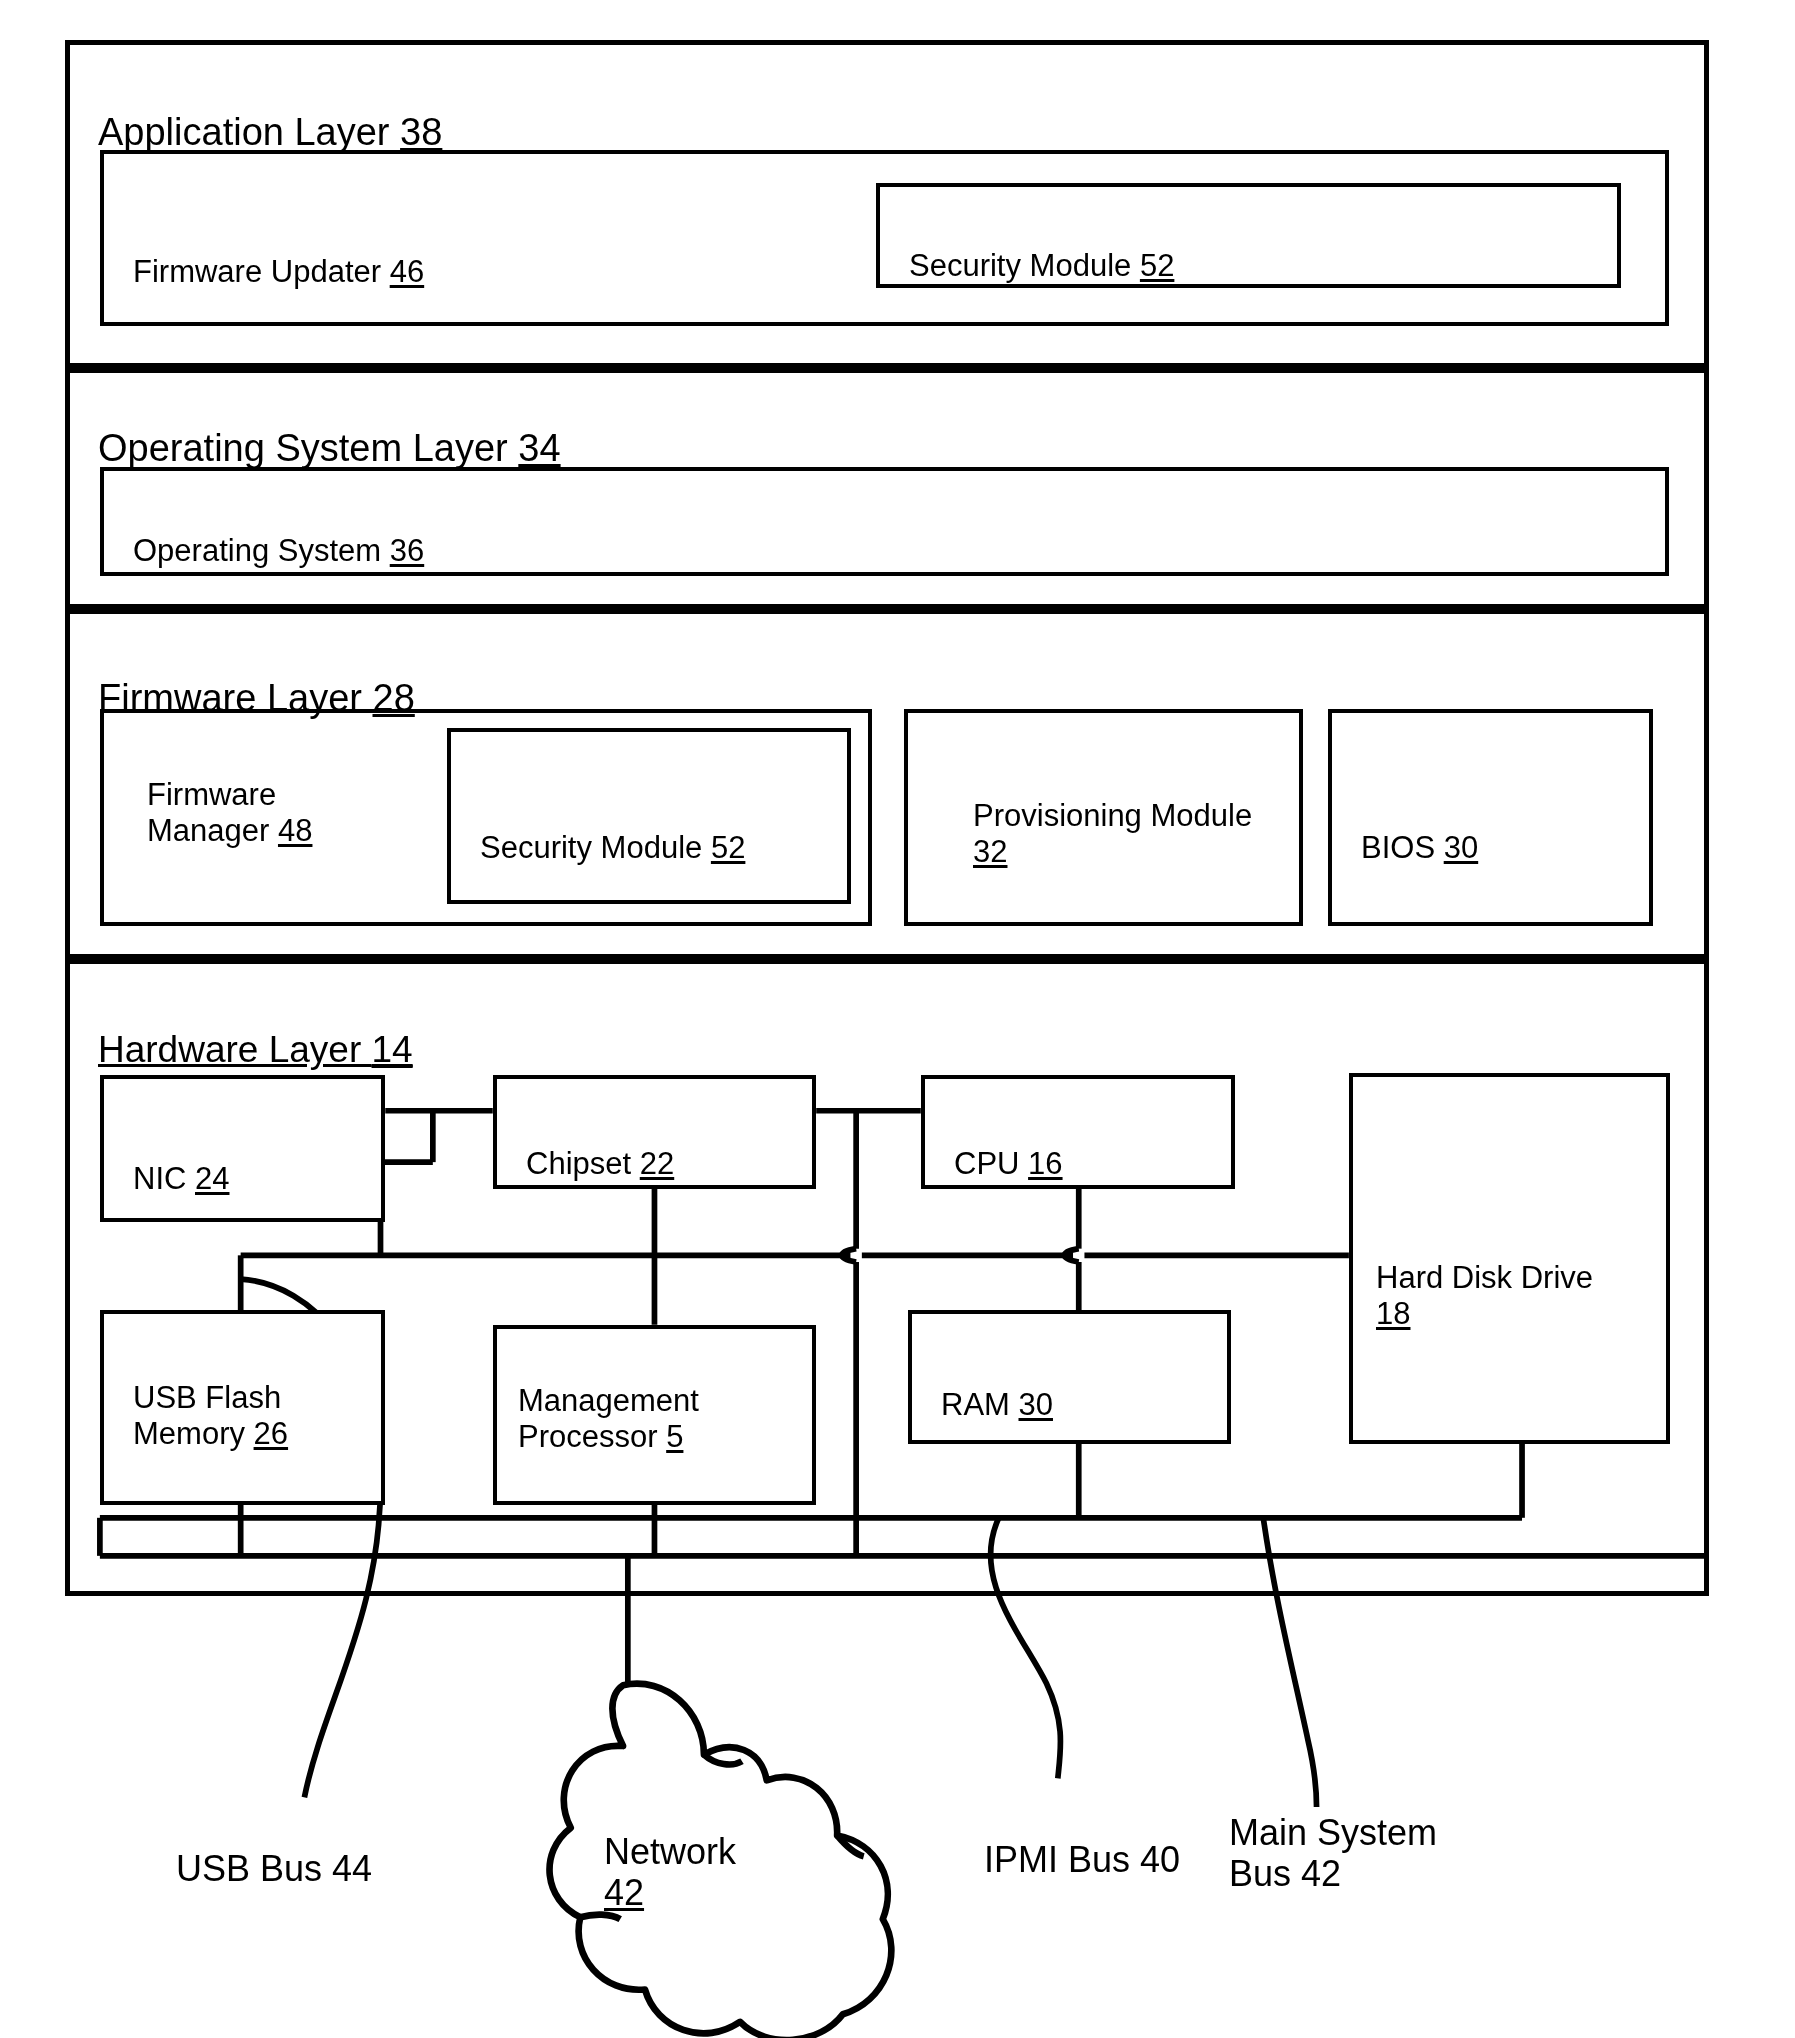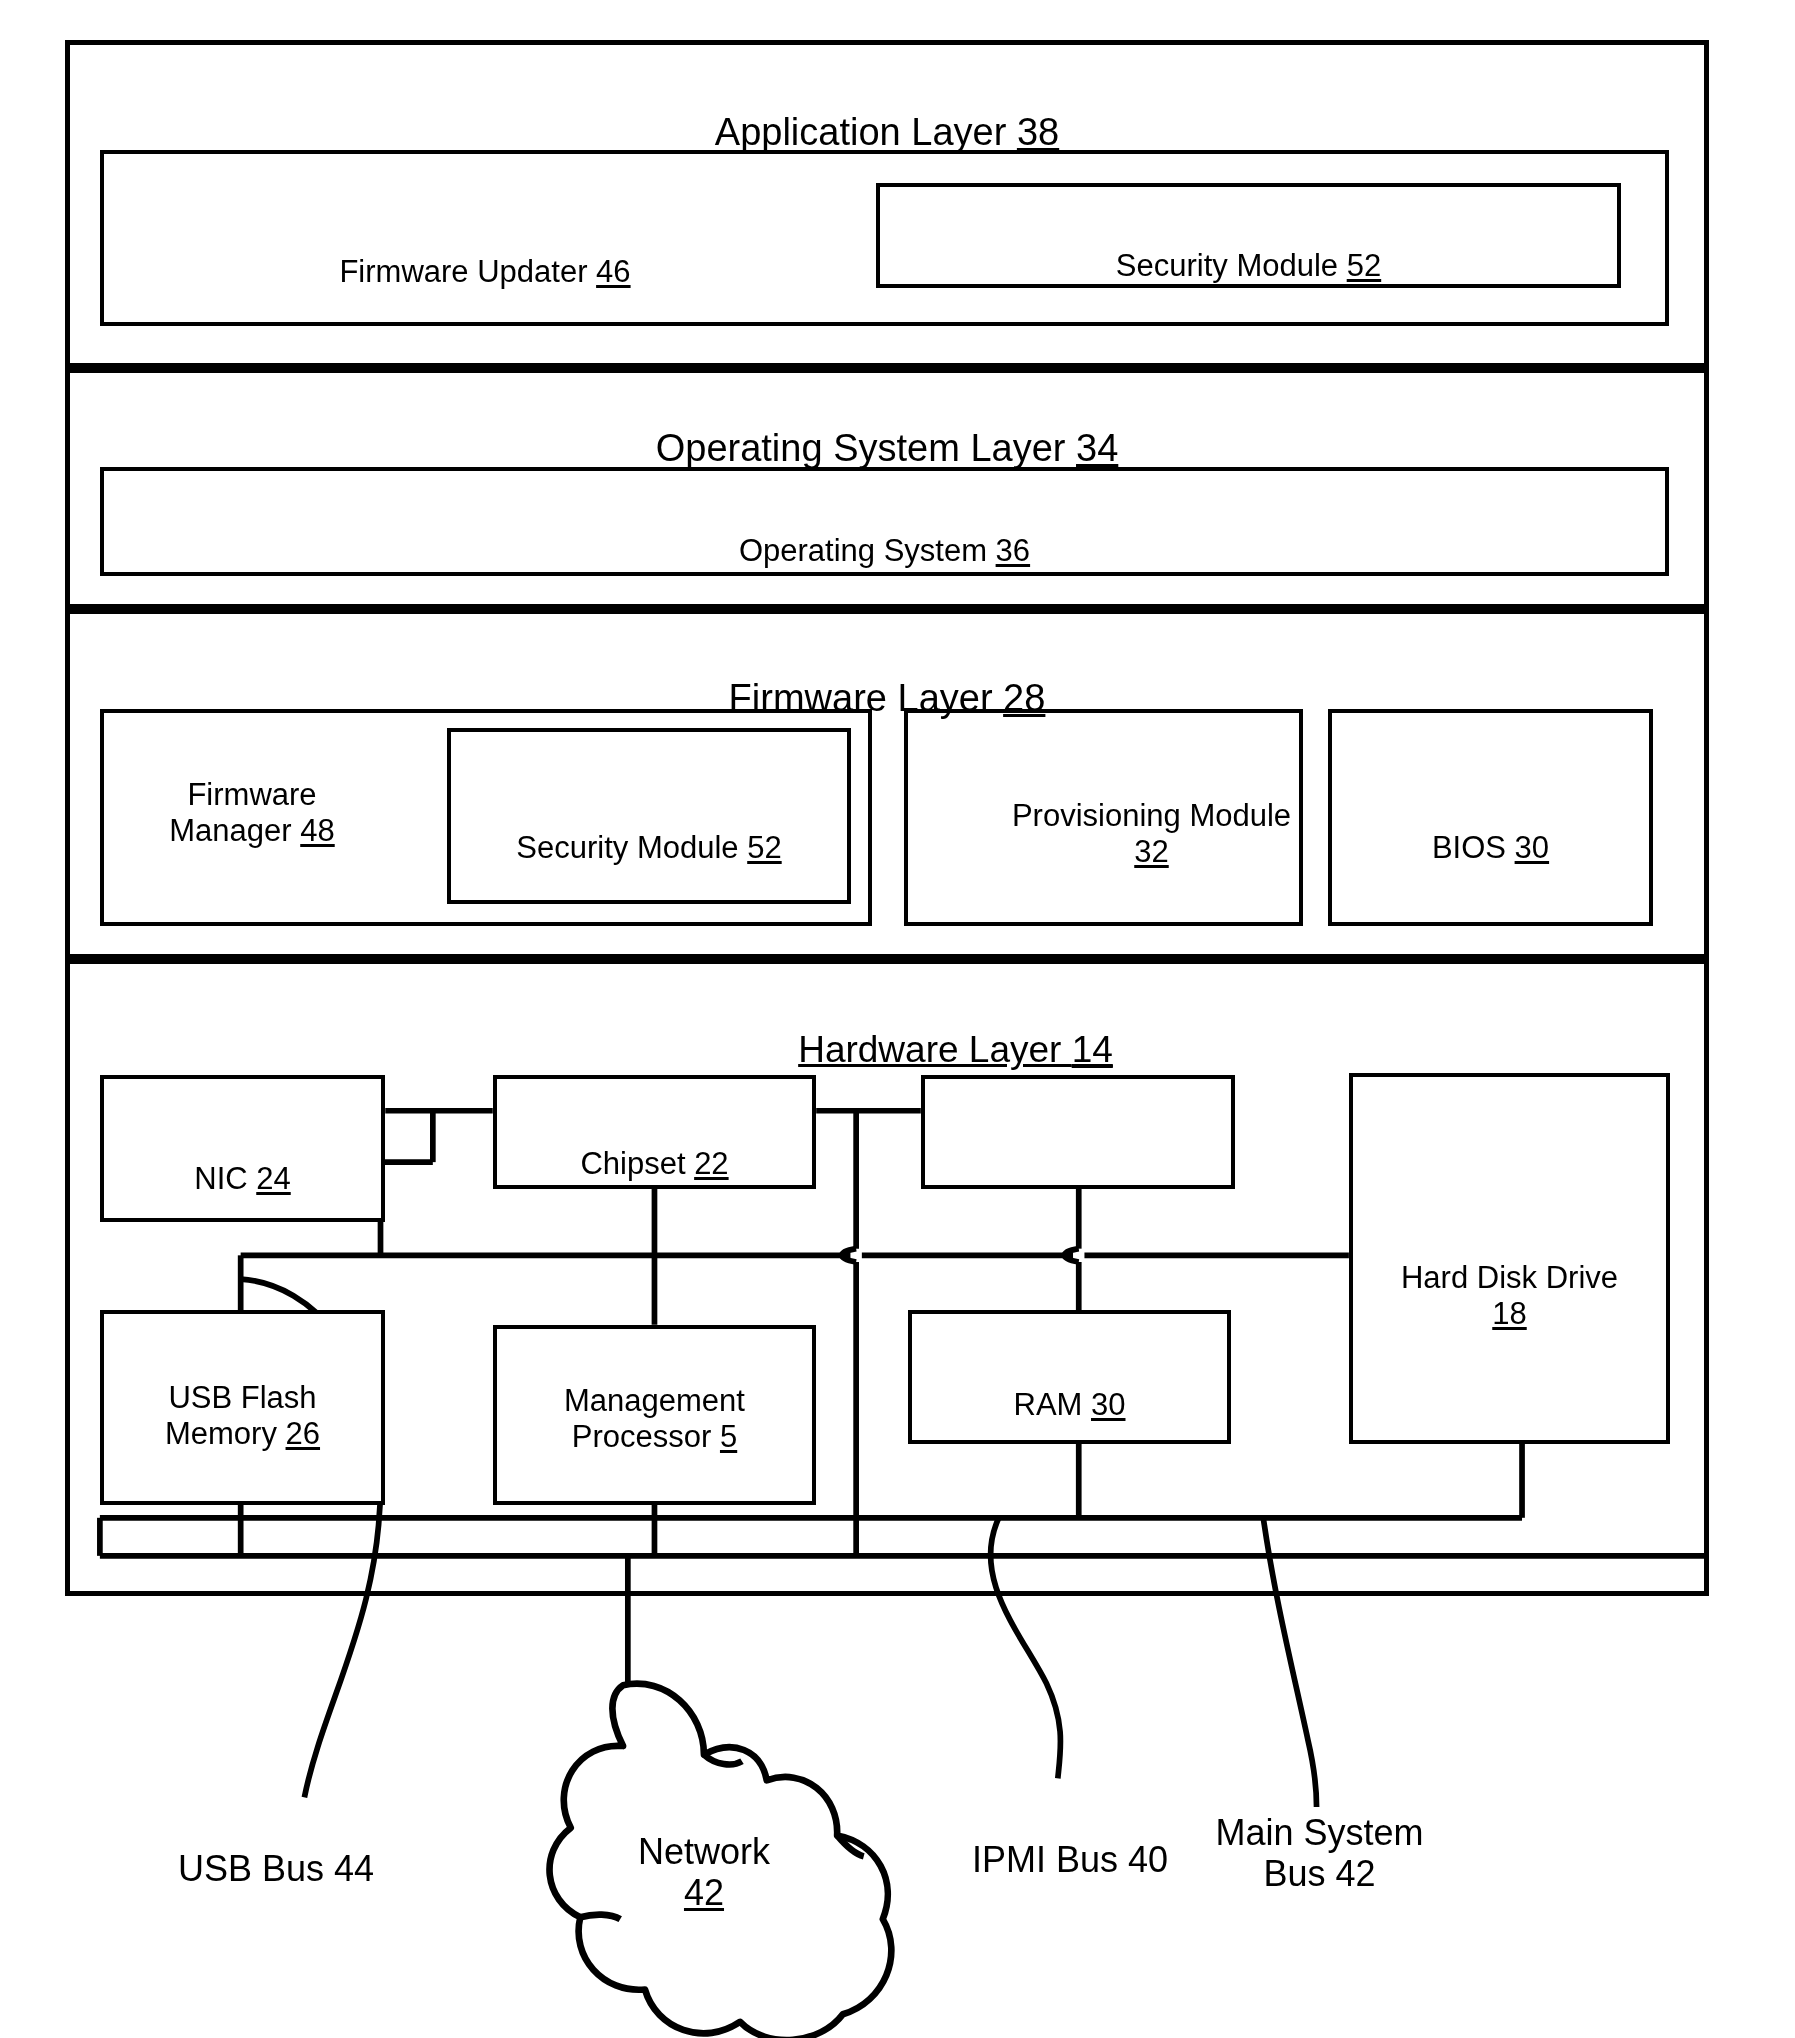--- a/index.html
+++ b/index.html
@@ -29,25 +29,25 @@
     position: absolute;
     box-sizing: border-box;
     border: 4.8px solid #000000;
     background: transparent;
   }
   .outer-frame {
     border-width: 5.7px;
   }
   .lbl {
     position: absolute;
-    text-align: center;
     line-height: 1.14;
     white-space: pre-line;
     color: #000000;
     pointer-events: none;
+    padding-left: 33px;
   }
   .lbl u {
     text-decoration: underline;
     text-decoration-thickness: 2.9px;
     text-underline-offset: 2.9px;
   }
   .layer-title {
     font-size: 38px;
   }
   .box-title {
@@ -179,20 +179,23 @@
   <div class="lbl box-title" style="left:100px; top:1126px; width:285px;">
     <span>NIC </span><u>24</u>
   </div>
 
   <div class="box" style="left:493px; top:1075px; width:323px; height:114px; background:#ffffff;"></div>
   <div class="lbl box-title" style="left:493px; top:1111px; width:323px;">
     <span>Chipset </span><u>22</u>
   </div>
 
   <div class="box" style="left:921px; top:1075px; width:314px; height:114px; background:#ffffff;"></div>
+  <div class="lbl box-title" style="left:921px; top:1111px; width:314px;">
+    <span>CPU </span><u>16</u>
+  </div>
 
   <div class="box" style="left:1349px; top:1073px; width:321px; height:371px; background:#ffffff;"></div>
   <div class="lbl box-title" style="left:1343px; top:1225px; width:333px;">
     <span>Hard Disk Drive
 </span><u>18</u>
   </div>
 
   <div class="box" style="left:100px; top:1310px; width:285px; height:195px; background:#ffffff;"></div>
   <div class="lbl box-title" style="left:100px; top:1345px; width:285px;">
     <span>USB Flash

